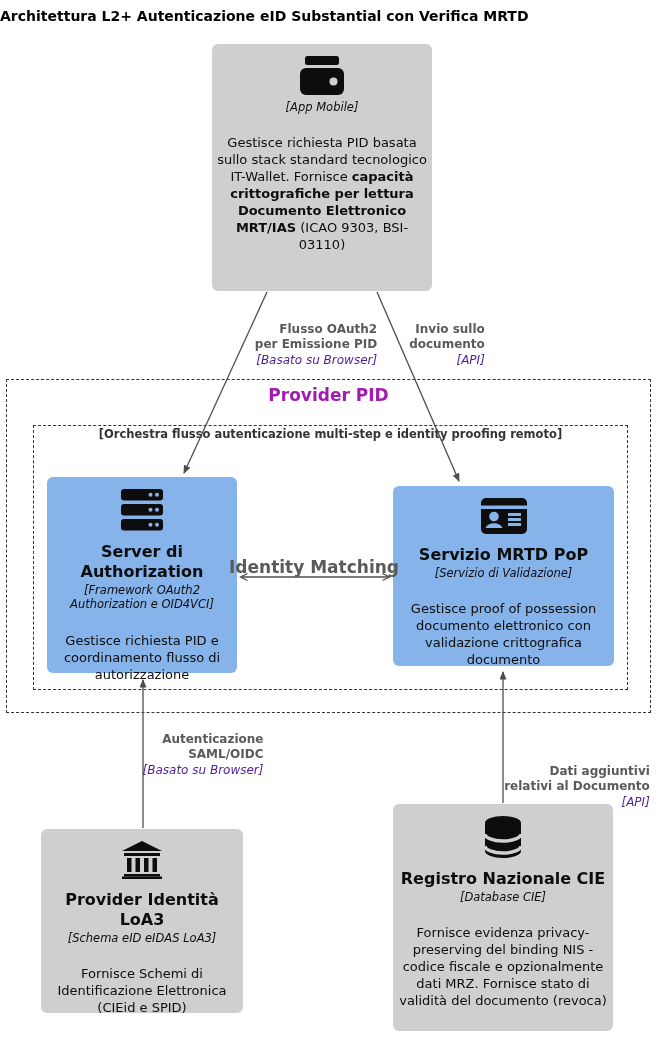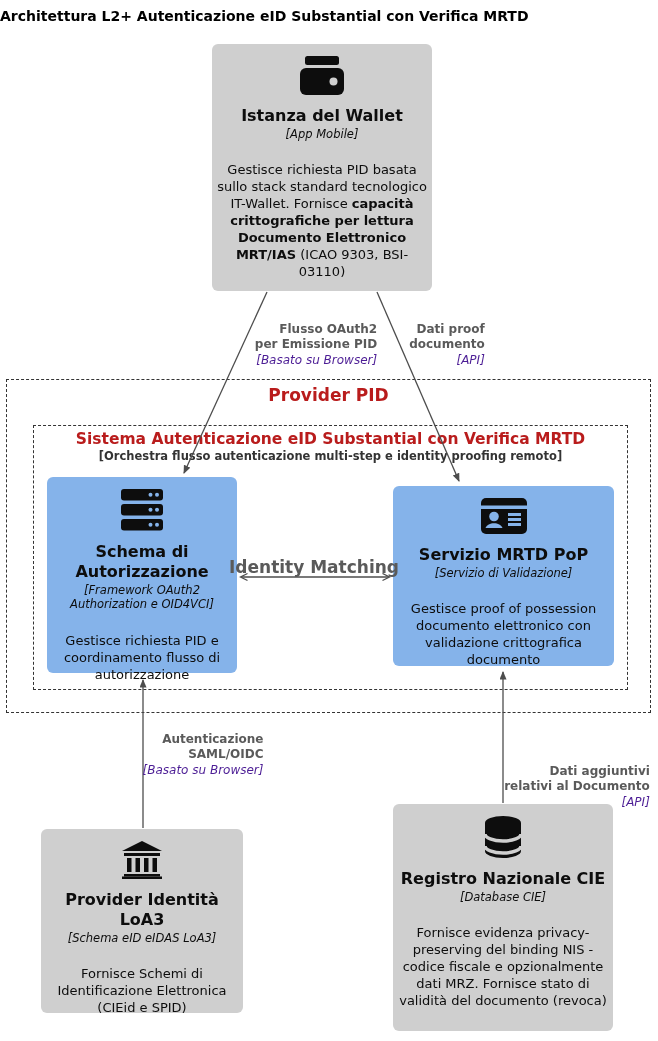--- a/index.html
+++ b/index.html
@@ -6,21 +6,21 @@
   .canvas{
     position:relative;width:658px;height:1041px;background:#ffffff;
     font-family:"DejaVu Sans","Liberation Sans",sans-serif;overflow:hidden;
   }
   .diagram-title{
     position:absolute;top:8px;left:0;width:658px;text-align:left;
     font-size:14px;font-weight:bold;color:#000;
   }
   
   .container{position:absolute;border:1.5px dashed #333;background:transparent;z-index:0;box-sizing:border-box;}
-  .container-title{width:100%;text-align:center;font-weight:bold;color:#b91c1c;}
+  .container-title{width:100%;text-align:center;font-weight:bold;color:#a21caf;}
   .provider-pid{left:6px;top:379px;width:645px;height:334px;}
   .provider-pid .container-title{margin-top:5px;font-size:17px;}
   .sistema{left:33px;top:425px;width:595px;height:265px;}
   .sistema .container-title{margin-top:4px;font-size:15.5px;}
   .sistema .container-subtitle{width:100%;text-align:center;font-weight:bold;font-size:11.5px;color:#333;margin-top:1px;}
   
   .node{
     position:absolute;border-radius:6px;z-index:2;box-sizing:border-box;
     display:flex;flex-direction:column;align-items:center;text-align:center;
     color:#0d0d0d;
@@ -57,21 +57,20 @@
 
 <div class="canvas">
 
   <div class="diagram-title">Architettura L2+ Autenticazione eID Substantial con Verifica MRTD</div>
 
   <div class="container provider-pid">
     <div class="container-title">Provider PID</div>
   </div>
 
   <div class="container sistema">
-    <div class="container-title">Sistema Autenticazione eID Substantial con Verifica MRTD</div>
     <div class="container-subtitle">[Orchestra flusso autenticazione multi-step e identity proofing remoto]</div>
   </div>
 
   <svg class="edges-svg" width="658" height="1041" viewBox="0 0 658 1041">
     <defs>
       <marker id="arrow" markerWidth="9" markerHeight="8" refX="7.5" refY="3.5" orient="auto" markerUnits="userSpaceOnUse">
         <path d="M0,0 L8.5,3.5 L0,7 Z" fill="#4d4d4d"></path>
       </marker>
       <marker id="barb" markerWidth="10" markerHeight="10" refX="7.5" refY="4.5" orient="auto-start-reverse" markerUnits="userSpaceOnUse">
         <path d="M1,1 L8,4.5 L1,8" fill="none" stroke="#4d4d4d" stroke-width="1.3"></path>
@@ -85,40 +84,39 @@
   </svg>
 
   <div class="node node-gray wallet-node">
     <span class="icon">
       <svg width="44" height="39" viewBox="0 0 44 39">
         <rect x="5" y="0" width="34" height="9" rx="2.5" fill="#0d0d0d"></rect>
         <rect x="0" y="12" width="44" height="27" rx="6" fill="#0d0d0d"></rect>
         <circle cx="33.5" cy="25.5" r="4" fill="#cfcfcf"></circle>
       </svg>
     </span>
-    <div class="node-title">Istanza del Wallet</div>
     <div class="node-subtitle">[App Mobile]</div>
     <div class="node-desc"><span>Gestisce richiesta PID basata sullo stack standard tecnologico IT-Wallet. Fornisce </span><b>capacità crittografiche per lettura Documento Elettronico MRT/IAS</b><span> (ICAO 9303, BSI-03110)</span></div>
   </div>
 
   <div class="node node-blue auth-node">
     <span class="icon">
       <svg width="42" height="42" viewBox="0 0 42 42">
         <rect x="0" y="0" width="42" height="11.5" rx="3" fill="#0d0d0d"></rect>
         <rect x="0" y="15" width="42" height="11.5" rx="3" fill="#0d0d0d"></rect>
         <rect x="0" y="30" width="42" height="11.5" rx="3" fill="#0d0d0d"></rect>
         <circle cx="29.5" cy="5.75" r="2" fill="#85b3ea"></circle>
           <circle cx="36" cy="5.75" r="2" fill="#85b3ea"></circle>
         <circle cx="29.5" cy="20.75" r="2" fill="#85b3ea"></circle>
           <circle cx="36" cy="20.75" r="2" fill="#85b3ea"></circle>
         <circle cx="29.5" cy="35.75" r="2" fill="#85b3ea"></circle>
           <circle cx="36" cy="35.75" r="2" fill="#85b3ea"></circle>
       </svg>
     </span>
-    <div class="node-title">Schema di Autorizzazione</div>
+    <div class="node-title">Server di Authorization</div>
     <div class="node-subtitle">[Framework OAuth2 Authorization e OID4VCI]</div>
     <div class="node-desc">Gestisce richiesta PID e coordinamento flusso di autorizzazione</div>
   </div>
 
   <div class="node node-blue mrtd-node">
     <span class="icon">
       <svg width="46" height="36" viewBox="0 0 46 36">
         <rect x="0" y="0" width="46" height="36" rx="5" fill="#0d0d0d"></rect>
         <rect x="0" y="7.5" width="46" height="3.5" fill="#85b3ea"></rect>
         <circle cx="13" cy="18.5" r="4.8" fill="#85b3ea"></circle>
@@ -164,21 +162,21 @@
     <div class="node-desc">Fornisce evidenza privacy-preserving del binding NIS - codice fiscale e opzionalmente dati MRZ. Fornisce stato di validità del documento (revoca)</div>
   </div>
 
   <div class="edge-label lab-oauth">
     <span class="lbl">Flusso OAuth2</span>
     <span class="lbl">per Emissione PID</span>
     <span class="note">[Basato su Browser]</span>
   </div>
 
   <div class="edge-label lab-proof">
-    <span class="lbl">Dati proof</span>
+    <span class="lbl">Invio sullo</span>
     <span class="lbl">documento</span>
     <span class="note">[API]</span>
   </div>
 
   <div class="edge-label lab-matching">
     <span class="lbl">Identity Matching</span>
   </div>
 
   <div class="edge-label lab-saml">
     <span class="lbl">Autenticazione</span>

